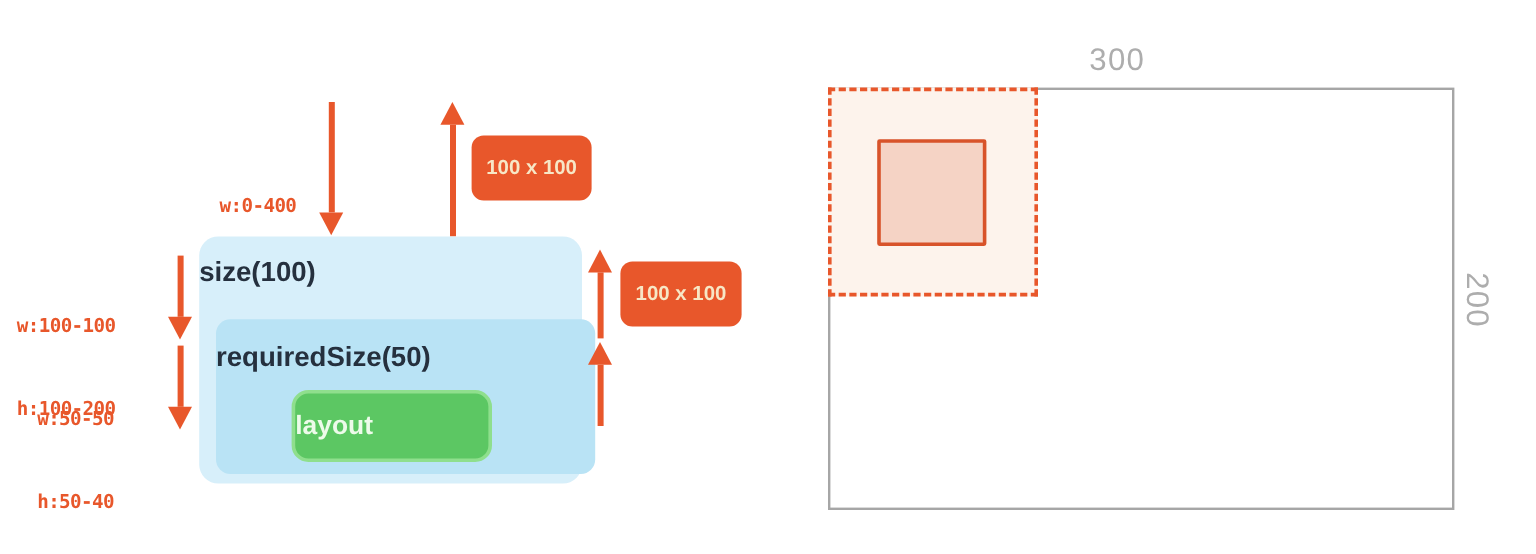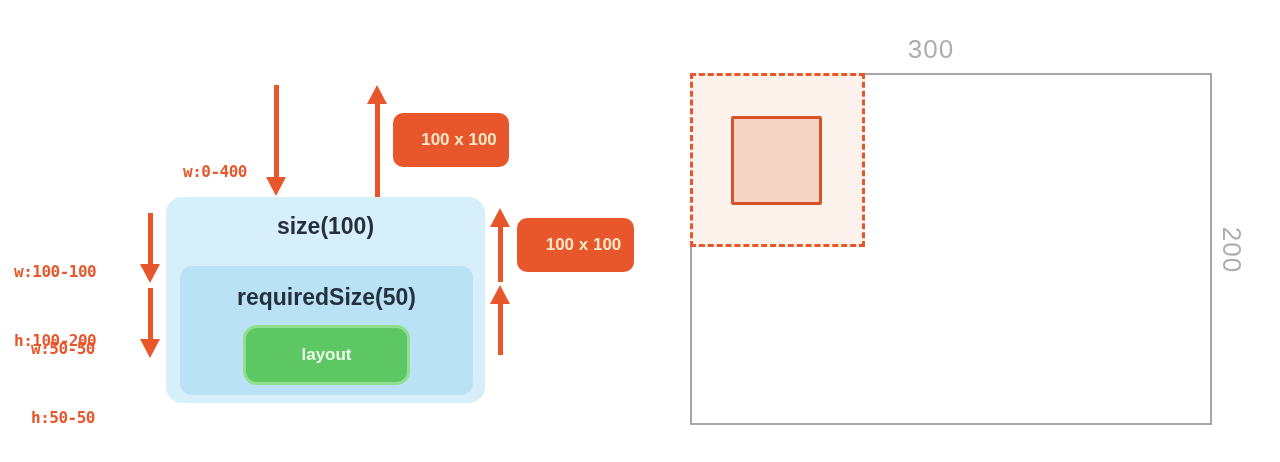--- a/index.html
+++ b/index.html
@@ -30,36 +30,36 @@
   
   .arrow{position:absolute;width:20px;display:flex;flex-direction:column;align-items:center;}
   .arrow .shaft{width:5px;flex:1 1 auto;background:var(--accent-orange);}
   .head{width:0;height:0;border-left:10px solid transparent;border-right:10px solid transparent;}
   .arrow.up .head{border-bottom:19px solid var(--accent-orange);}
   .arrow.down .head{border-top:19px solid var(--accent-orange);}
   
   .badge{
     position:absolute;background:var(--accent-orange);color:var(--badge-text);
     border-radius:10px;display:flex;align-items:center;justify-content:center;
-    font-weight:bold;font-size:17px;padding-left:16px;
+    font-weight:bold;font-size:17px;
   }
   
   .box{position:absolute;box-sizing:border-box;}
   #outer-box{left:166px;top:197px;width:319px;height:206px;border-radius:16px;background:var(--outer-box-blue);}
-  #inner-box{left:14px;top:69px;width:293px;height:129px;border-radius:12px;background:var(--inner-box-blue);}
+  #inner-box{left:14px;top:69px;width:316px;height:129px;border-radius:12px;background:var(--inner-box-blue);}
   #leaf-box{
     left:63px;top:59px;width:167px;height:60px;border-radius:14px;
     background:var(--leaf-green);border:3px solid var(--leaf-green-border);
   }
   .box-title{
-    text-align:center;font-weight:bold;color:var(--text-dark);font-size:23px;
+    text-align:left;font-weight:bold;color:var(--text-dark);font-size:23px;
   }
   #outer-box .box-title{padding-top:16px;}
   #inner-box .box-title{padding-top:18px;}
-  #leaf-box .box-title{color:#EDFBEA;line-height:54px;font-size:17px;padding-top:0;}
+  #leaf-box .box-title{color:#EDFBEA;line-height:54px;font-size:22px;padding-top:0;}
   
   #canvas-rect{
     position:absolute;left:690px;top:73px;width:522px;height:352px;
     box-sizing:border-box;border:2px solid var(--canvas-gray);background:#fff;
   }
   #dashed-rect{
     position:absolute;left:690px;top:73px;width:175px;height:174px;
     box-sizing:border-box;border:3px dashed var(--accent-orange);
     background:var(--dashed-fill);
   }
@@ -101,21 +101,21 @@
     <div>h:100-200</div>
   </div>
 
   <div class="arrow down" style="left:140px;top:213px;height:70px;">
     <div class="shaft"></div>
     <div class="head"></div>
   </div>
 
   <div class="c-label" style="left:31px;top:291px;">
     <div>w:50-50</div>
-    <div>h:50-50</div>
+    <div>h:50-40</div>
   </div>
 
   <div class="arrow down" style="left:140px;top:288px;height:70px;">
     <div class="shaft"></div>
     <div class="head"></div>
   </div>
 
   <div class="box" id="outer-box">
     <div class="box-title">size(100)</div>
     <div class="box" id="inner-box">

